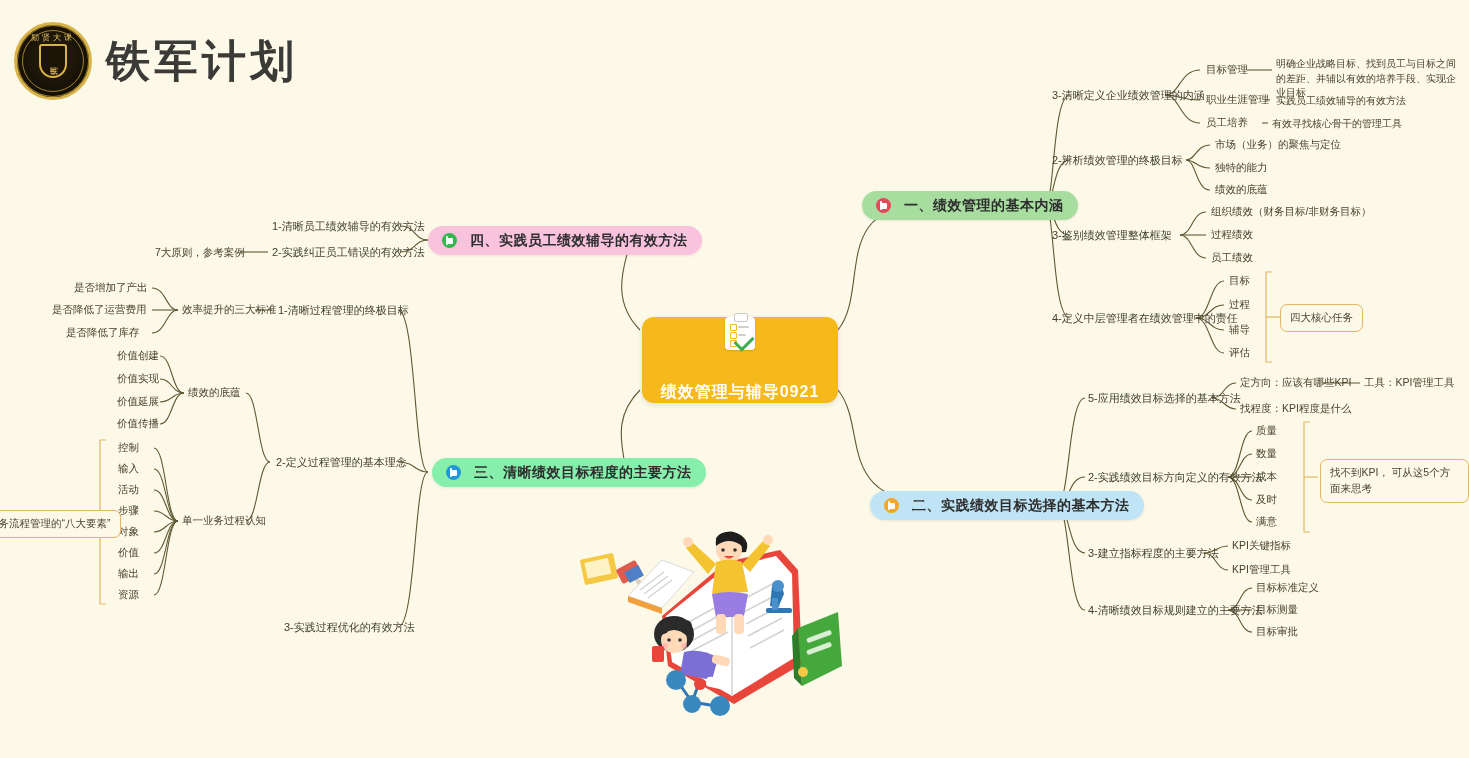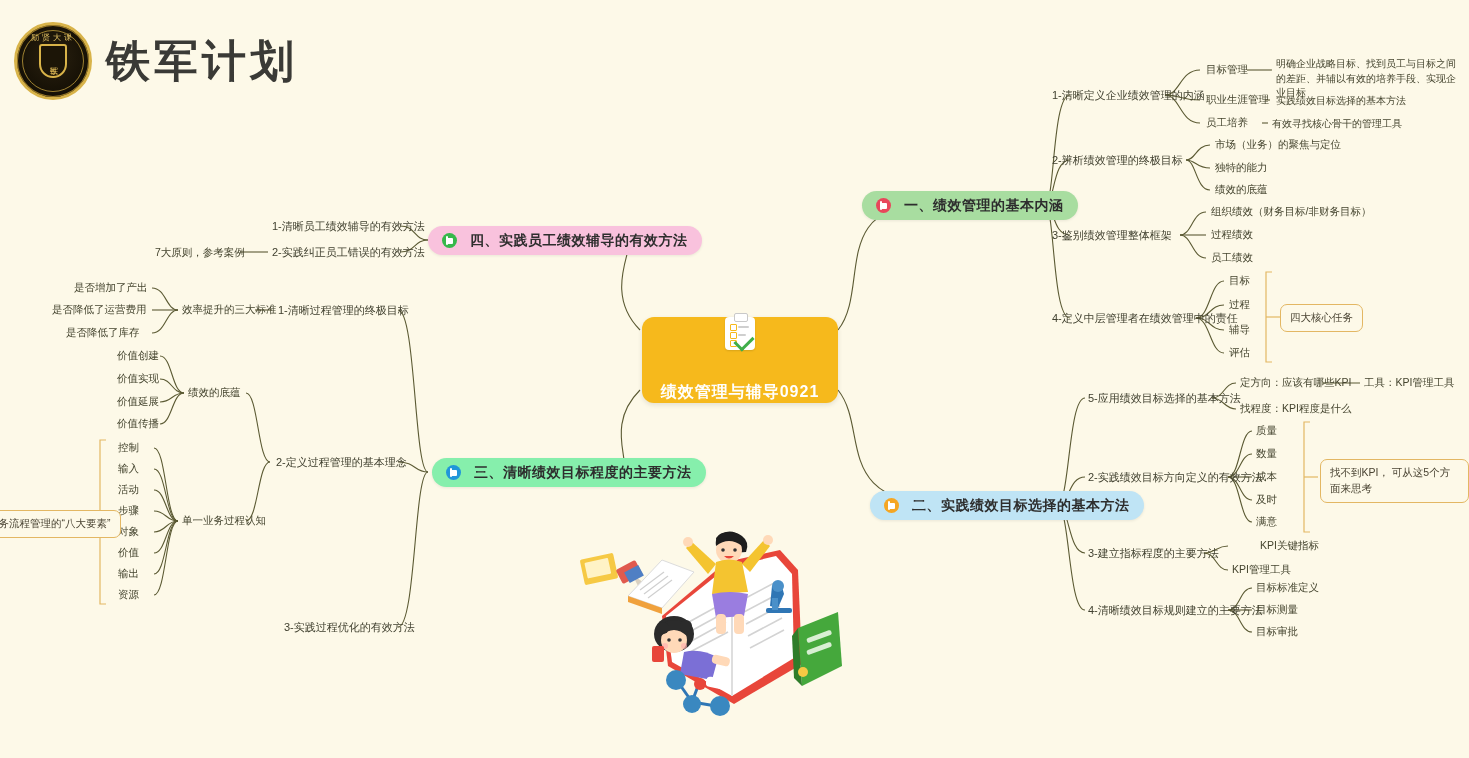--- a/index.html
+++ b/index.html
@@ -191,25 +191,25 @@
       <div class="chk"></div>
     </div>
     <div class="r-label">绩效管理与辅导0921</div>
   </div>
 
   <div class="node lvl1" style="left:862px;top:191px;background:#a8dda0;">
     <span class="flag" style="background:#e8475b;"></span>
     <span>一、绩效管理的基本内涵</span>
   </div>
 
-  <div class="node lvl2" style="left:1052px;top:88px;">1-清晰定义企业绩效管理的内涵</div>
+  <div class="node lvl2" style="left:1052px;top:88px;">3-清晰定义企业绩效管理的内涵</div>
   <div class="node lvl3" style="left:1206px;top:63px;">目标管理</div>
   <div class="node lvl4" style="left:1276px;top:57px;width:180px;">明确企业战略目标、找到员工与目标之间的差距、并辅以有效的培养手段、实现企业目标</div>
   <div class="node lvl3" style="left:1206px;top:93px;">职业生涯管理</div>
-  <div class="node lvl4" style="left:1276px;top:94px;">实践绩效目标选择的基本方法</div>
+  <div class="node lvl4" style="left:1276px;top:94px;">实践员工绩效辅导的有效方法</div>
   <div class="node lvl3" style="left:1206px;top:116px;">员工培养</div>
   <div class="node lvl4" style="left:1272px;top:117px;">有效寻找核心骨干的管理工具</div>
 
   <div class="node lvl2" style="left:1052px;top:153px;">2-辨析绩效管理的终极目标</div>
   <div class="node lvl3" style="left:1215px;top:138px;">市场（业务）的聚焦与定位</div>
   <div class="node lvl3" style="left:1215px;top:161px;">独特的能力</div>
   <div class="node lvl3" style="left:1215px;top:183px;">绩效的底蕴</div>
 
   <div class="node lvl2" style="left:1052px;top:228px;">3-鉴别绩效管理整体框架</div>
   <div class="node lvl3" style="left:1211px;top:205px;">组织绩效（财务目标/非财务目标）</div>
@@ -236,21 +236,21 @@
   <div class="node lvl2" style="left:1088px;top:470px;">2-实践绩效目标方向定义的有效方法</div>
   <div class="node lvl3" style="left:1256px;top:424px;">质量</div>
   <div class="node lvl3" style="left:1256px;top:447px;">数量</div>
   <div class="node lvl3" style="left:1256px;top:470px;">成本</div>
   <div class="node lvl3" style="left:1256px;top:493px;">及时</div>
   <div class="node lvl3" style="left:1256px;top:515px;">满意</div>
   <div class="node note-box" style="left:1320px;top:459px;">找不到KPI，
 可从这5个方面来思考</div>
 
   <div class="node lvl2" style="left:1088px;top:546px;">3-建立指标程度的主要方法</div>
-  <div class="node lvl3" style="left:1232px;top:539px;margin-left:28px;">KPI关键指标</div>
+  <div class="node lvl3" style="left:1232px;top:539px;">KPI关键指标</div>
   <div class="node lvl3" style="left:1232px;top:563px;">KPI管理工具</div>
 
   <div class="node lvl2" style="left:1088px;top:603px;">4-清晰绩效目标规则建立的主要方法</div>
   <div class="node lvl3" style="left:1256px;top:581px;">目标标准定义</div>
   <div class="node lvl3" style="left:1256px;top:603px;">目标测量</div>
   <div class="node lvl3" style="left:1256px;top:625px;">目标审批</div>
 
   <div class="node lvl1" style="left:432px;top:458px;background:#86efac;">
     <span class="flag" style="background:#2196d9;"></span>
     <span>三、清晰绩效目标程度的主要方法</span>

